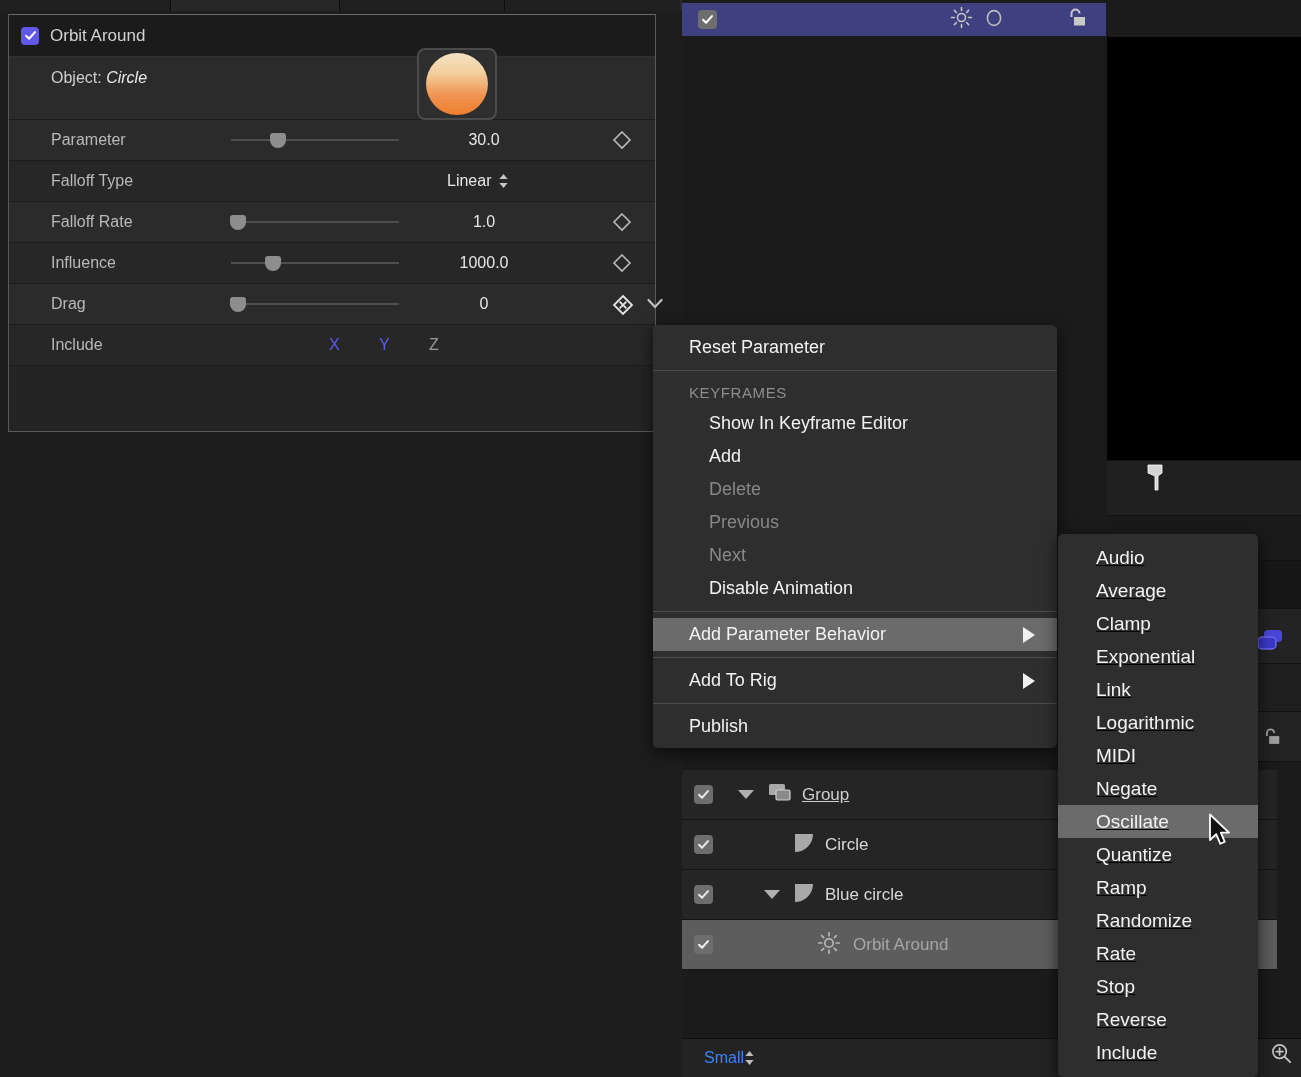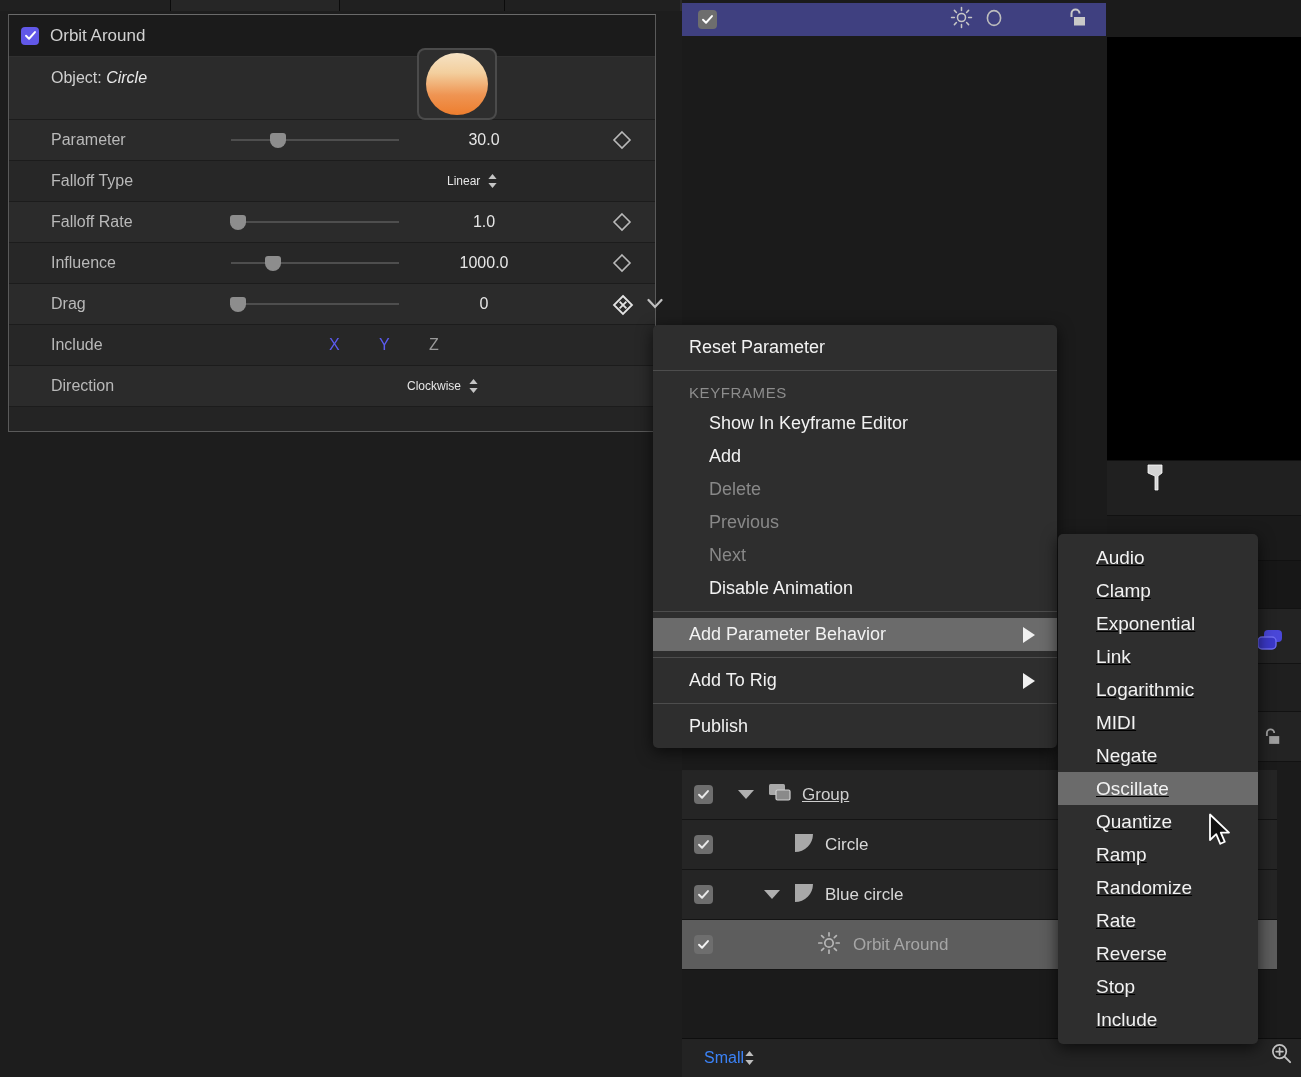--- a/index.html
+++ b/index.html
@@ -56,21 +56,21 @@
   .pname { position: absolute; left: 42px; color: #b9b9b9; font-size: 16px; }
   .slider { position: absolute; top: 50%; transform: translateY(-50%); height: 14px; }
   .strack { position: absolute; top: 6px; left: 0; height: 2px; background: #4e4e4e; width: 100%; }
   .sknob {
     position: absolute; top: 0px; width: 16px; height: 15px; background: #8d8d8d;
     border-radius: 3px 3px 50% 50%; transform: translateX(-8px);
   }
   .pval { position: absolute; right: 0; width: 100%; text-align: center; color: #e6e6e6; font-size: 16px; }
   .kf { position: absolute; width: 20px; height: 20px; }
   .chevron-d { position: absolute; color: #b8b8b8; font-size: 15px; }
-  .popbtn { position: absolute; color: #e6e6e6; font-size: 12px; display: flex; align-items: center; gap: 7px; }
+  .popbtn { position: absolute; color: #e6e6e6; font-size: 16px; display: flex; align-items: center; gap: 7px; }
   .stepper { display: inline-flex; flex-direction: column; line-height: 0; }
   .stepper svg { display: block; }
   .axisbtn { position: absolute; font-size: 16px; }
   .axis-on { color: #5b5bf0; }
   .axis-off { color: #9a9a9a; }
 
   
   .rightpane { position: absolute; left: 682px; top: 0px; width: 619px; height: 1077px; background: #1b1b1b; text-align: center; }
   .sel-top {
     position: absolute; left: 0; top: 3px; width: 424px; height: 33px;
@@ -241,32 +241,20 @@
       </div>
     </div>
 
     <div class="prow alt">
       <div class="pname">Include</div>
       <div class="axisbtn axis-on" style="left:320px;">X</div>
       <div class="axisbtn axis-on" style="left:370px;">Y</div>
       <div class="axisbtn axis-off" style="left:420px;">Z</div>
     </div>
 
-    <div class="prow">
-      <div class="pname">Direction</div>
-      <div class="popbtn" style="left:398px;">
-        <span>Clockwise</span>
-        <span class="stepper">
-          <svg width="11" height="16" viewBox="0 0 11 16">
-            <path d="M5.5 1 L9.6 6 L1.4 6 Z" fill="#c5c5c5"></path>
-            <path d="M5.5 15 L1.4 10 L9.6 10 Z" fill="#c5c5c5"></path>
-          </svg>
-        </span>
-      </div>
-    </div>
   </div>
 
   <div class="rightpane">
 
     <div class="sel-top">
       <div class="chk-gray" style="margin-left:16px;">
         <svg viewBox="0 0 16 16">
           <path d="M2.5 8.3 L6.2 12 L13.5 3.8" stroke="#fff" stroke-width="2.4" fill="none" stroke-linecap="round" stroke-linejoin="round"></path>
         </svg>
       </div>
@@ -451,33 +439,34 @@
     <div class="mi">
       <span>Add To Rig</span>
       <span class="arrow-r"></span>
     </div>
     <div class="msep"></div>
     <div class="mi">Publish</div>
   </div>
 
   <div class="submenu">
     <div class="smi">Audio</div>
+    <div class="smi">Average</div>
     <div class="smi">Clamp</div>
     <div class="smi">Exponential</div>
     <div class="smi">Link</div>
     <div class="smi">Logarithmic</div>
     <div class="smi">MIDI</div>
     <div class="smi">Negate</div>
     <div class="smi hl">Oscillate</div>
     <div class="smi">Quantize</div>
     <div class="smi">Ramp</div>
     <div class="smi">Randomize</div>
     <div class="smi">Rate</div>
+    <div class="smi">Stop</div>
     <div class="smi">Reverse</div>
-    <div class="smi">Stop</div>
     <div class="smi">Include</div>
   </div>
 
   <span class="cursor">
     <svg width="26" height="36" viewBox="0 0 26 36">
       <path d="M2 1.5 L2 27 L8.2 21.2 L12.3 30.8 L16.8 28.8 L12.8 19.6 L21 19.6 Z" fill="#111" stroke="#ffffff" stroke-width="1.8" stroke-linejoin="round"></path>
     </svg>
   </span>
 
 </div>

